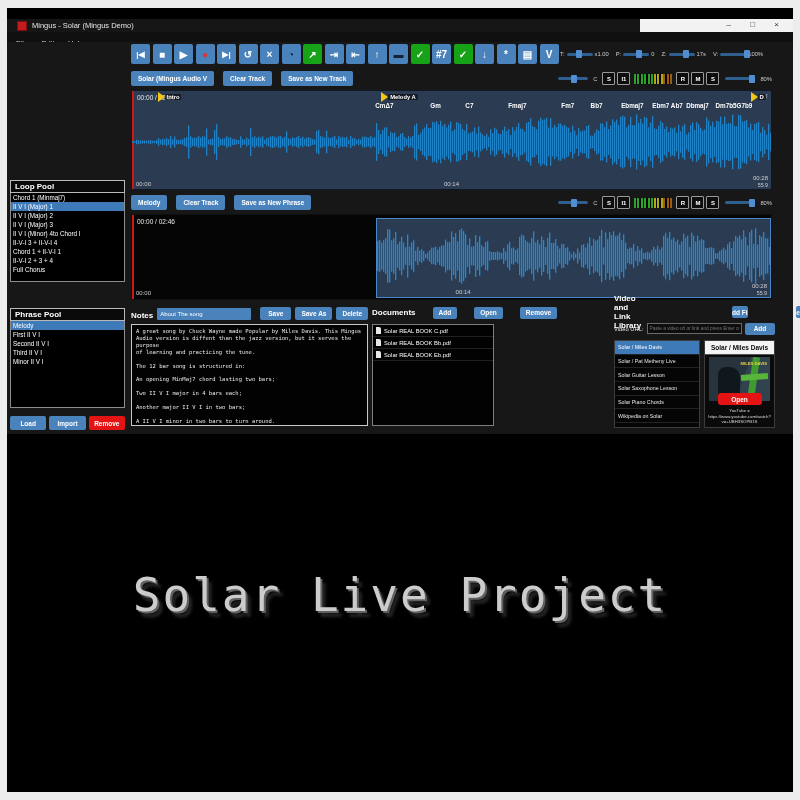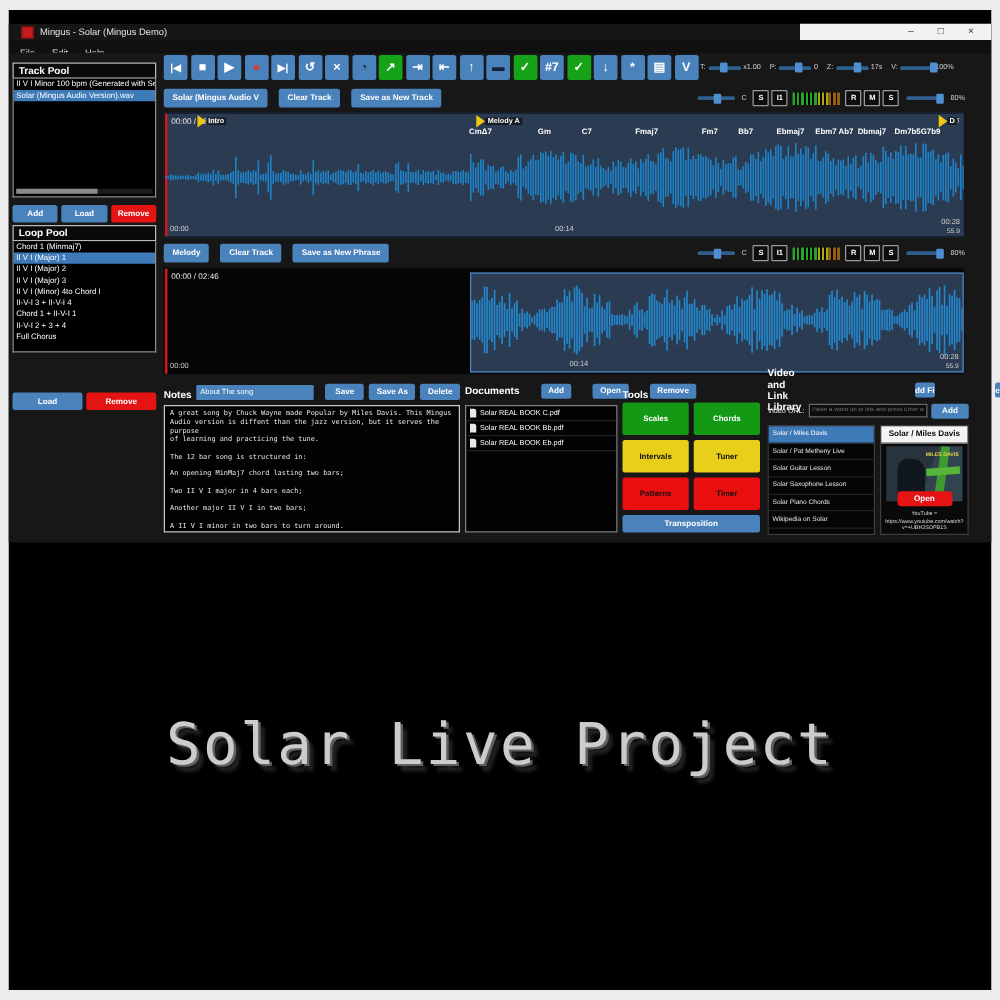--- a/index.html
+++ b/index.html
@@ -128,55 +128,55 @@
     </div>
 
     <div id="menubar">
       <span>File</span>
       <span>Edit</span>
       <span>Help</span>
     </div>
 
     <div id="content">
 
-      <div class="pool" style="left:3px;top:8px;height:128px;">
-        <div class="pool-header">Track Pool</div>
-        <div class="pool-list" style="height:94px;">
-          <div class="list-item">II V I Minor 100 bpm (Generated with Sequencer</div>
-            <div class="list-item sel">Solar (Mingus Audio Version).wav</div>
-            <div class="hscroll">
-              <i></i>
-            </div>
-        </div>
-        <div class="pool-btns">
-          <div class="btn">Add</div>
-          <div class="btn">Load</div>
-          <div class="btn red">Remove</div>
-        </div>
-      </div>
 
       <div class="pool" style="left:3px;top:138px;height:148px;">
         <div class="pool-header">Loop Pool</div>
         <div class="pool-list" style="height:88px;">
             <div class="list-item">Chord 1 (Minmaj7)</div>
             <div class="list-item sel">II V I (Major) 1</div>
             <div class="list-item">II V I (Major) 2</div>
             <div class="list-item">II V I (Major) 3</div>
             <div class="list-item">II V I (Minor) 4to Chord I</div>
             <div class="list-item">II-V-I 3 + II-V-I 4</div>
             <div class="list-item">Chord 1 + II-V-I 1</div>
             <div class="list-item">II-V-I 2 + 3 + 4</div>
             <div class="list-item">Full Chorus</div>
           </div>
         <div class="pool-btns">
           <div class="btn">Load</div>
           <div class="btn red">Remove</div>
         </div>
       </div>
 
+      <div class="pool" style="left:3px;top:266px;height:122px;">
+        <div class="pool-header">Phrase Pool</div>
+        <div class="pool-list" style="height:86px;">
+            <div class="list-item sel">Melody</div>
+            <div class="list-item">First II V I</div>
+            <div class="list-item">Second II V I</div>
+            <div class="list-item">Third II V I</div>
+            <div class="list-item">Minor II V I</div>
+          </div>
+        <div class="pool-btns">
+          <div class="btn">Load</div>
+          <div class="btn">Import</div>
+          <div class="btn red">Remove</div>
+        </div>
+      </div>
 
       <div id="toolbar">
           <div class="tbtn">
             <span style="font-size: 8px;">|◀</span>
           </div>
           <div class="tbtn">
             <span>■</span>
           </div>
           <div class="tbtn">
             <span>▶</span>
@@ -926,32 +926,20 @@
               <span class="doc-icon"></span>
               <span>Solar REAL BOOK Bb.pdf</span>
             </div>
             <div class="doc-item">
               <span class="doc-icon"></span>
               <span>Solar REAL BOOK Eb.pdf</span>
             </div>
           </div>
       </div>
 
-      <div id="tools-panel">
-        <span class="bp-title">Tools</span>
-        <div id="tools-grid">
-            <div class="tool-btn tool-green">Scales</div>
-            <div class="tool-btn tool-green">Chords</div>
-            <div class="tool-btn tool-yellow">Intervals</div>
-            <div class="tool-btn tool-yellow">Tuner</div>
-            <div class="tool-btn tool-red">Patterns</div>
-            <div class="tool-btn tool-red">Timer</div>
-          </div>
-        <div id="tool-wide" class="btn">Transposition</div>
-      </div>
 
       <div id="video-panel">
         <div id="video-head">
           <span class="bp-title">Video and Link Library</span>
           <div style="flex:1;"></div>
           <div class="btn">Add File</div>
           <div class="btn">Remove</div>
         </div>
         <div id="video-url-row">
           <span id="video-url-label">Video URL:</span>

